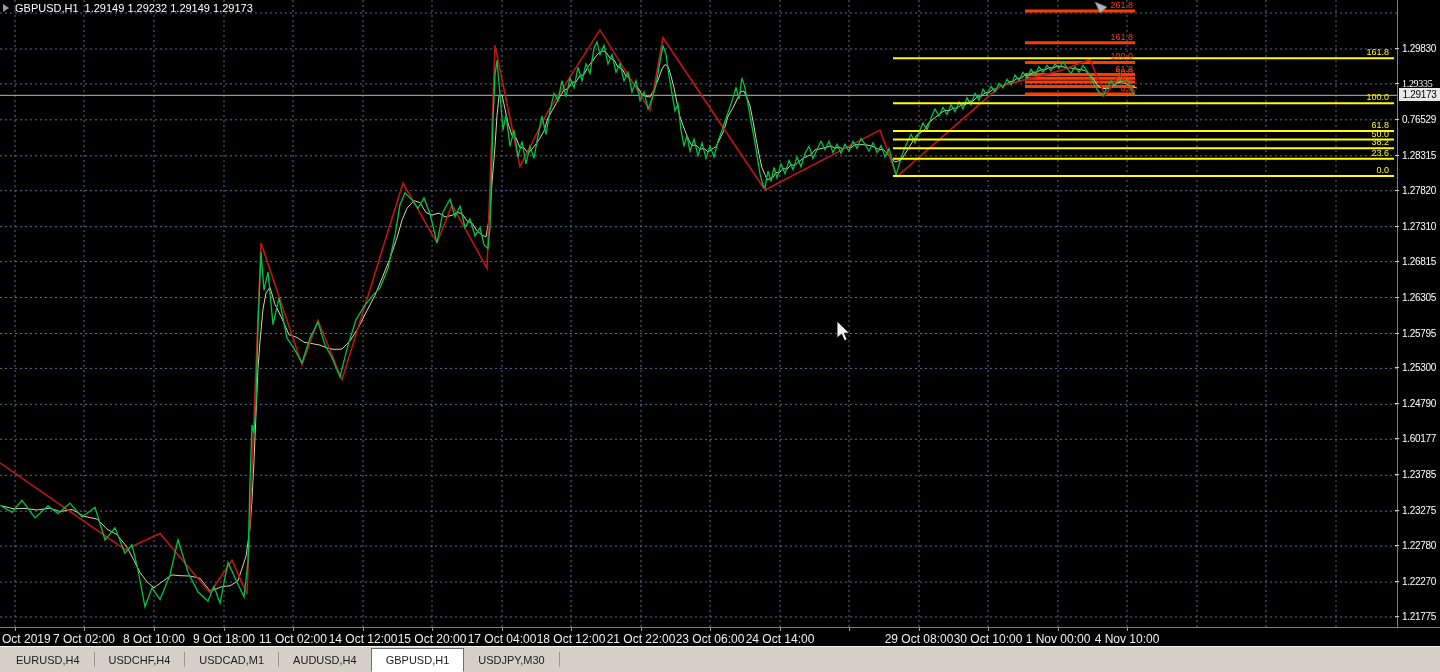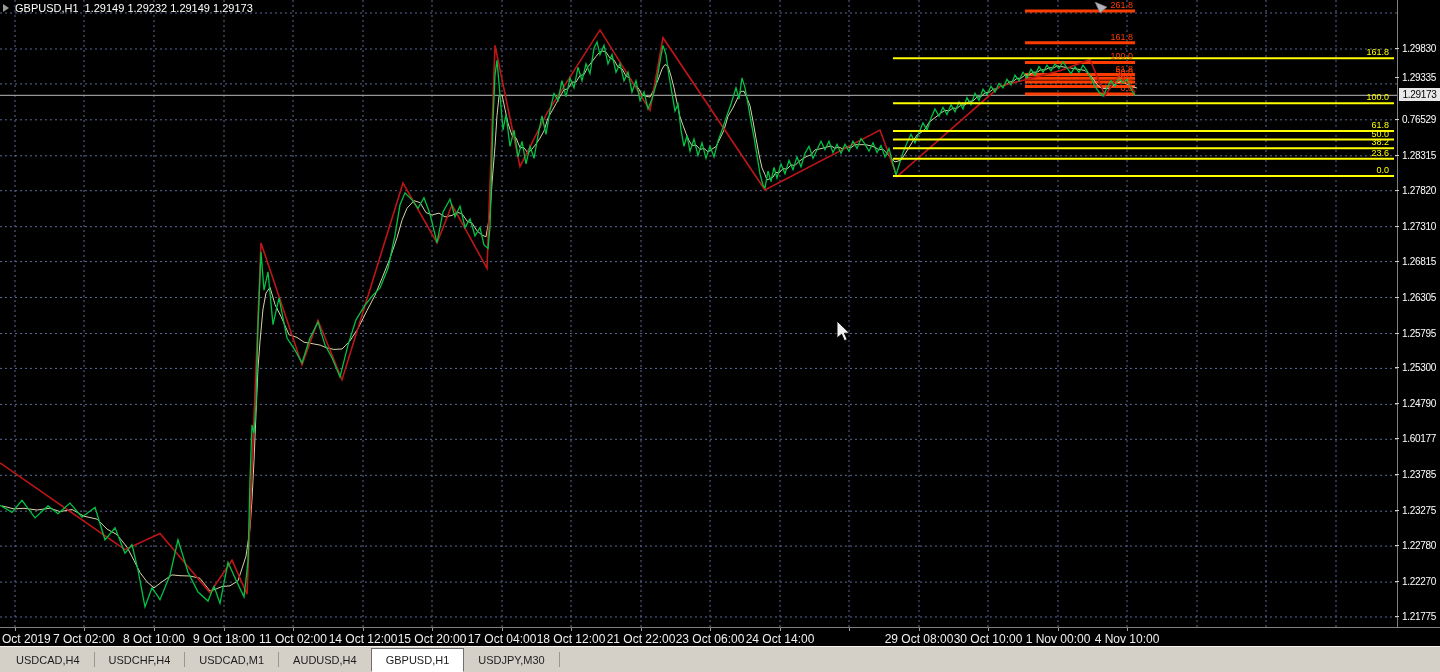--- a/index.html
+++ b/index.html
@@ -136,21 +136,21 @@
       <svg width="16" height="22">
           <polygon points="1,0 1,17 5.6,13.2 8.4,19.8 11.2,18.6 8.4,12.2 13.6,12.2" fill="#f2f2f2" stroke="#000" stroke-width="0.9"></polygon>
         </svg>
     </div>
   </div>
 
   <div id="price-axis">
     <div id="bid-badge" style="top: 88px;">1.29173</div>
   <div class="ylabel" style="top: 7px; margin-left: 45px;">1.30340</div>
       <div class="ylabel" style="top: 43px;">1.29830</div>
-      <div class="ylabel" style="top: 72px;">1.29335</div>
+      <div class="ylabel" style="top: 78px; font-family: Liberation Serif, serif;">1.29335</div>
       <div class="ylabel" style="top: 114px;">0.76529</div>
       <div class="ylabel" style="top: 150px;">1.28315</div>
       <div class="ylabel" style="top: 185px;">1.27820</div>
       <div class="ylabel" style="top: 221px;">1.27310</div>
       <div class="ylabel" style="top: 256px;">1.26815</div>
       <div class="ylabel" style="top: 292px;">1.26305</div>
       <div class="ylabel" style="top: 328px;">1.25795</div>
       <div class="ylabel" style="top: 362px;">1.25300</div>
       <div class="ylabel" style="top: 398px;">1.24790</div>
       <div class="ylabel" style="top: 433px;">1.60177</div>
@@ -192,21 +192,21 @@
       <div class="xlabel" style="left: 919px;">29 Oct 08:00</div>
       <div class="xtick" style="left: 988px;"></div>
       <div class="xlabel" style="left: 988px;">30 Oct 10:00</div>
       <div class="xtick" style="left: 1058px;"></div>
       <div class="xlabel" style="left: 1058px;">1 Nov 00:00</div>
       <div class="xtick" style="left: 1127px;"></div>
       <div class="xlabel" style="left: 1127px;">4 Nov 10:00</div>
     </div>
 
   <div id="tab-bar">
-      <div class="tab">USDCAD,H4</div>
+      <div class="tab">EURUSD,H4</div>
       <div class="tab-sep"></div>
       <div class="tab">USDCHF,H4</div>
       <div class="tab-sep"></div>
       <div class="tab">USDCAD,M1</div>
       <div class="tab-sep"></div>
       <div class="tab">AUDUSD,H4</div>
       <div class="tab-sep"></div>
       <div class="tab active">GBPUSD,H1</div>
       <div class="tab-sep"></div>
       <div class="tab">USDJPY,M30</div>

